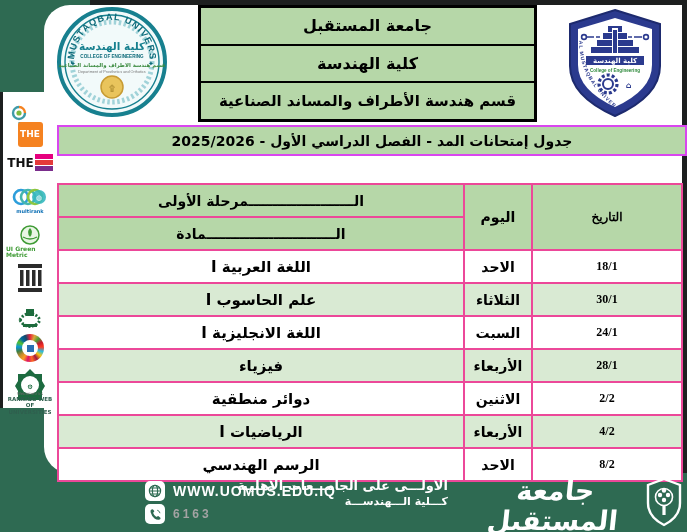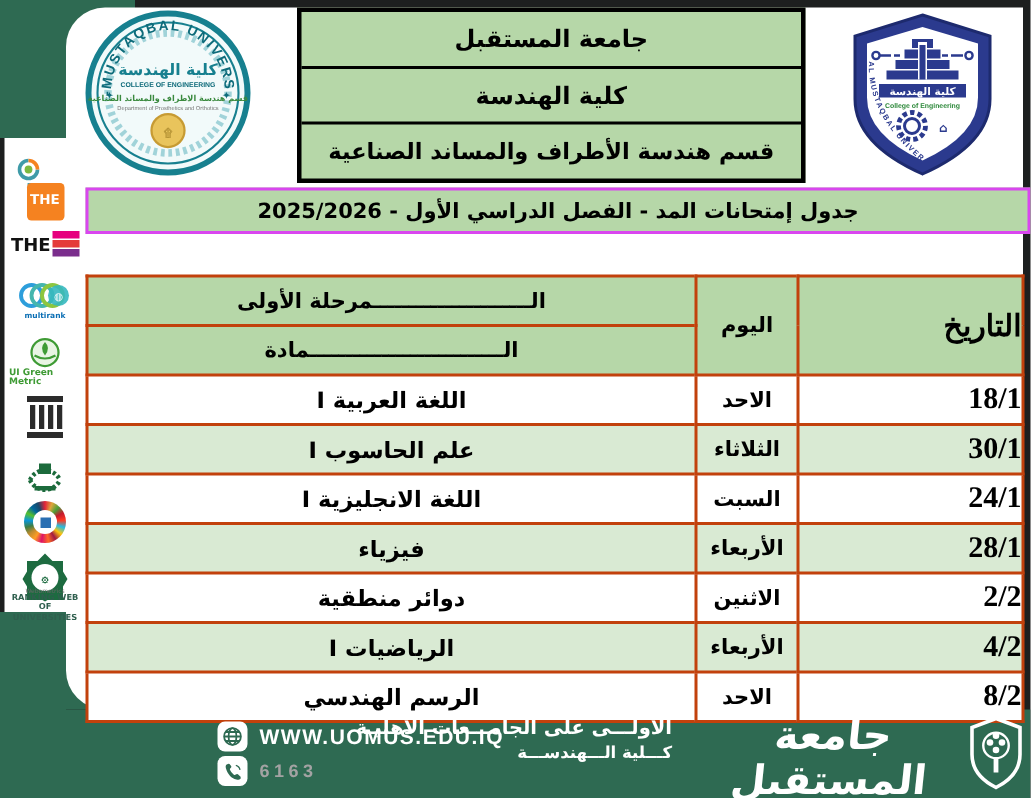--- a/index.html
+++ b/index.html
@@ -26,24 +26,24 @@
                     font-weight:bold;font-size:16px;color:#000;border-bottom:2px solid #000;}
   #header-box .hrow:last-child{border-bottom:none;font-size:15px;}
 
   
   #title-bar{left:57px;top:125px;width:626px;height:27px;border:2px solid #d946ef;background:#b6d7a8;
              display:flex;align-items:center;justify-content:center;font-weight:bold;font-size:14px;}
 
   
   #exam-table{left:57px;top:183px;}
   table{border-collapse:collapse;direction:rtl;}
-  th,td{border:2px solid #c2410c;font-weight:bold;color:#000;padding:0;}
+  th,td{border:2px solid #ec4899;font-weight:bold;color:#000;padding:0;}
   thead th{background:#b6d7a8;font-size:15px;}
-  .c-date{width:148px;height:31px;text-align:right;font-family:"Liberation Serif",serif;
-          font-size:20px;direction:ltr;font-weight:bold;}
+  .c-date{width:148px;height:31px;text-align:center;font-family:"Liberation Serif",serif;
+          font-size:12px;direction:ltr;font-weight:bold;}
   .c-day{width:66px;height:31px;text-align:center;font-size:14px;}
   .c-subject{width:404px;height:31px;text-align:center;font-size:15px;}
   th.h-stage,th.h-subject{height:31px;font-size:14px;}
   tbody tr{background:#ffffff;}
   tbody tr.alt{background:#d9ead3;}
 
   
   .logo{left:6px;width:48px;display:flex;flex-direction:column;align-items:center;
         text-align:center;line-height:1;}
   #logo-rur{top:104px;}

